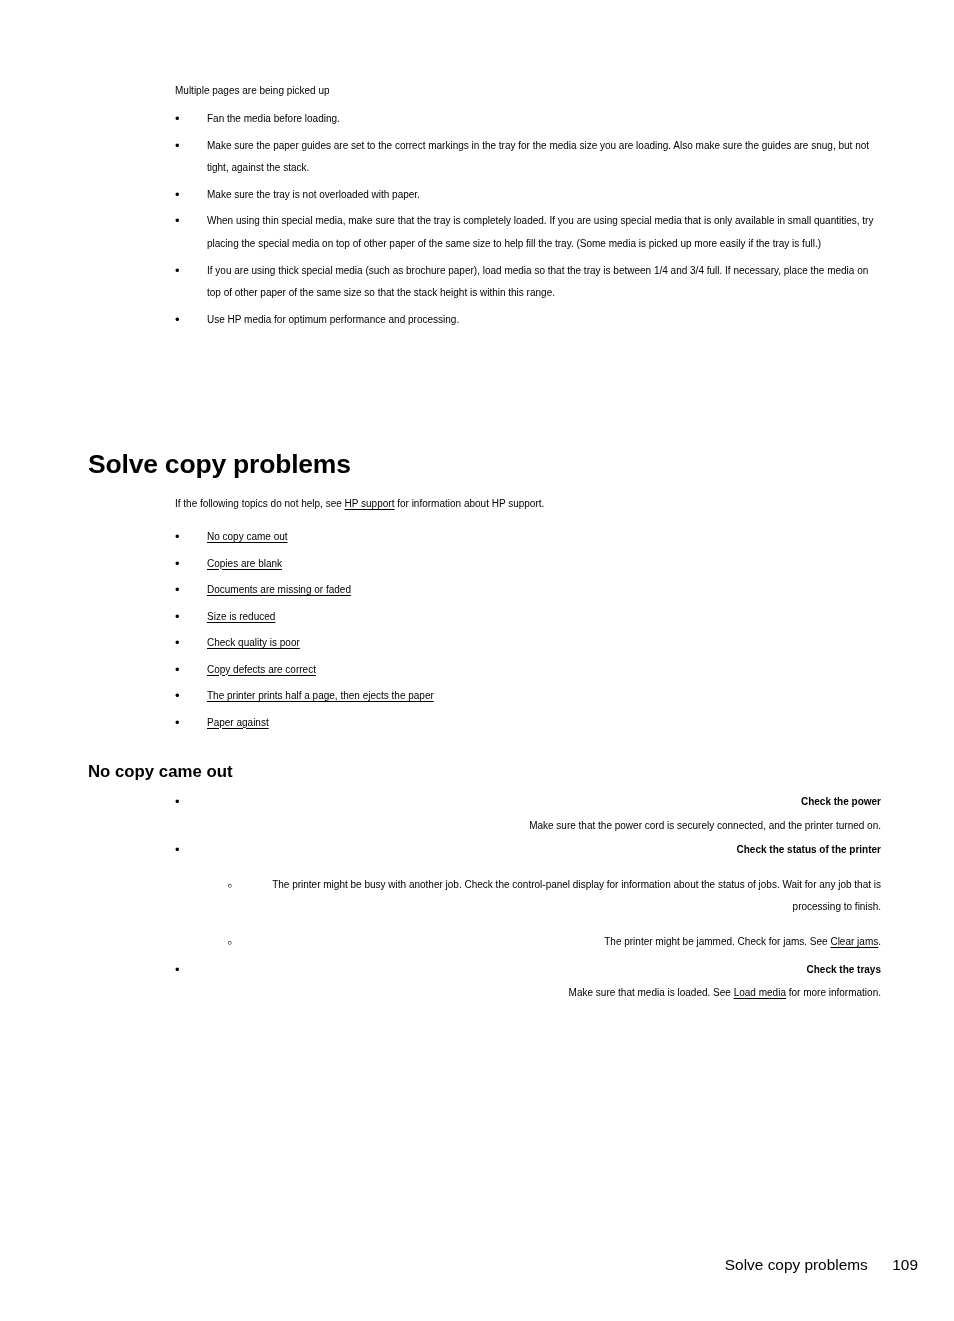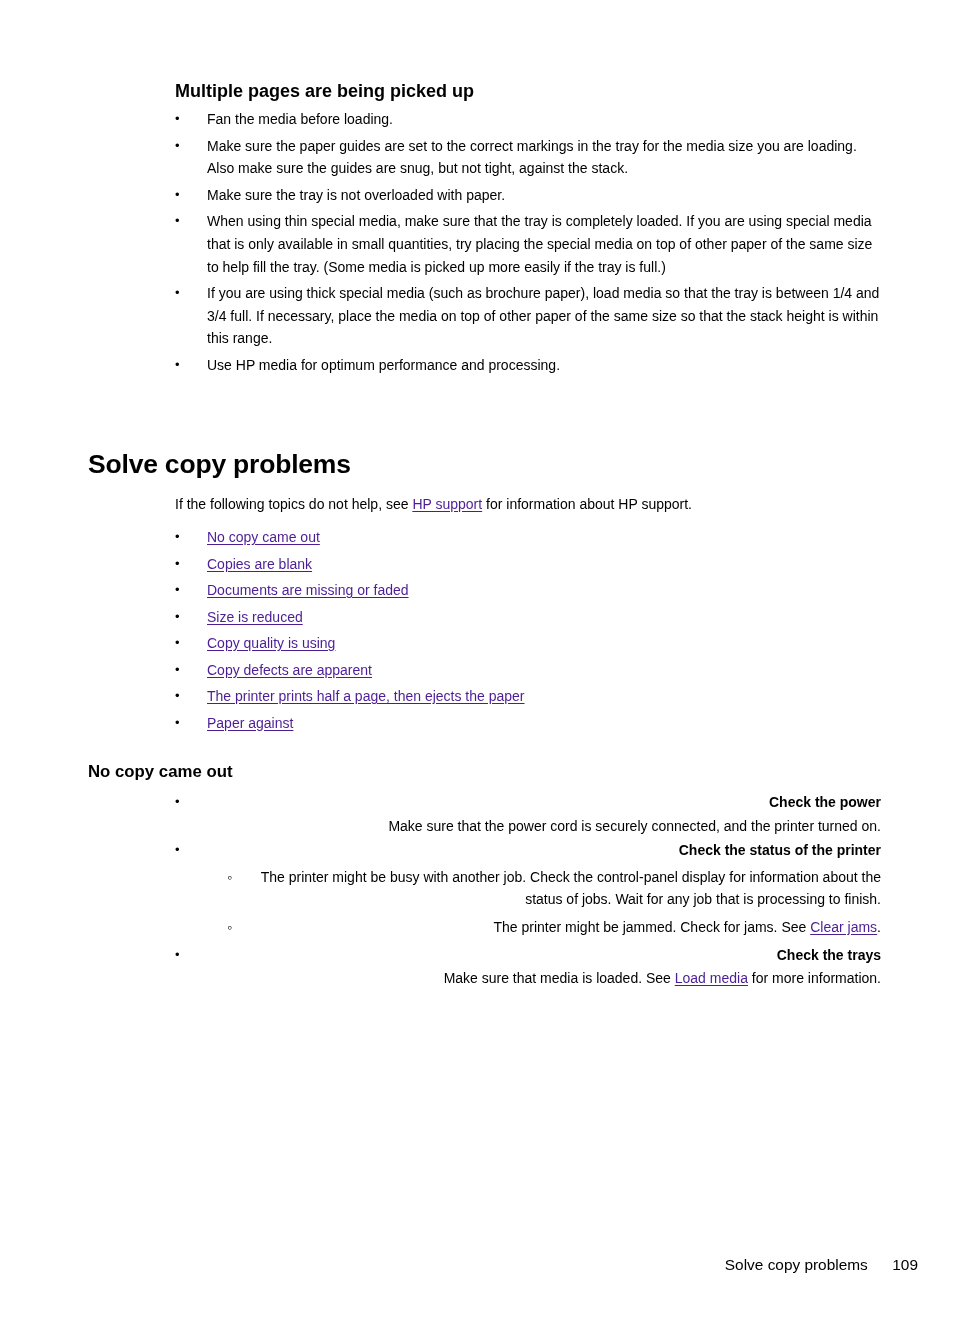--- a/index.html
+++ b/index.html
@@ -17,34 +17,34 @@
   }
   .page {
     position: relative;
     width: 954px;
     height: 1321px;
     box-sizing: border-box;
   }
 
   
   .body-text {
-    font-size: 14px;
+    font-size: 10px;
     line-height: 22.6px;
   }
 
   
   .sec-multiple {
     position: absolute;
     left: 175px;
     top: 80px;
     width: 706px;
   }
   .sub-head {
-    font-size: 18px;
-    font-weight: bold;
+    font-size: 10px;
+    font-weight: normal;
     line-height: 22px;
     margin: 0 0 6px 0;
   }
 
   
   ul.dot-list {
     list-style: none;
     margin: 0;
     padding: 0;
   }
@@ -105,21 +105,21 @@
     content: "\2022";
     position: absolute;
     left: 0px;
     top: 0px;
     font-size: 13px;
     line-height: 24px;
   }
   .xlink {
     text-decoration: underline;
     text-underline-offset: 2px;
-    color: #4c1d95;
+    color: #000000;
     cursor: pointer;
   }
 
   
   .h2-title {
     position: absolute;
     left: 88px;
     top: 761px;
     margin: 0;
     font-size: 16.8px;
@@ -148,21 +148,21 @@
 
   
   ul.circle-list {
     list-style: none;
     margin: 3px 0 4px 0;
     padding: 0;
   }
   ul.circle-list > li {
     position: relative;
     padding-left: 33px;
-    margin: 4px 0 5px 0;
+    margin: 12px 0 5px 0;
   }
   ul.circle-list > li::before {
     content: "\25E6";
     position: absolute;
     left: 20px;
     top: 0px;
     font-size: 14px;
     line-height: 22.6px;
   }
 
@@ -208,22 +208,22 @@
   <p class="intro-para body-text">
     <span>If the following topics do not help, see </span><a class="xlink">HP support</a><span> for information about HP support.</span>
   </p>
 
   <div class="topic-list-wrap">
     <ul class="topic-list body-text">
       <li><a class="xlink">No copy came out</a></li>
       <li><a class="xlink">Copies are blank</a></li>
       <li><a class="xlink">Documents are missing or faded</a></li>
       <li><a class="xlink">Size is reduced</a></li>
-      <li><a class="xlink">Copy quality is using</a></li>
-      <li><a class="xlink">Copy defects are apparent</a></li>
+      <li><a class="xlink">Check quality is poor</a></li>
+      <li><a class="xlink">Copy defects are correct</a></li>
       <li><a class="xlink">The printer prints half a page, then ejects the paper</a></li>
       <li><a class="xlink">Paper against</a></li>
     </ul>
   </div>
 
   <h2 class="h2-title">No copy came out</h2>
 
   <div class="nocopy-block body-text">
     <ul class="dot-list">
 

